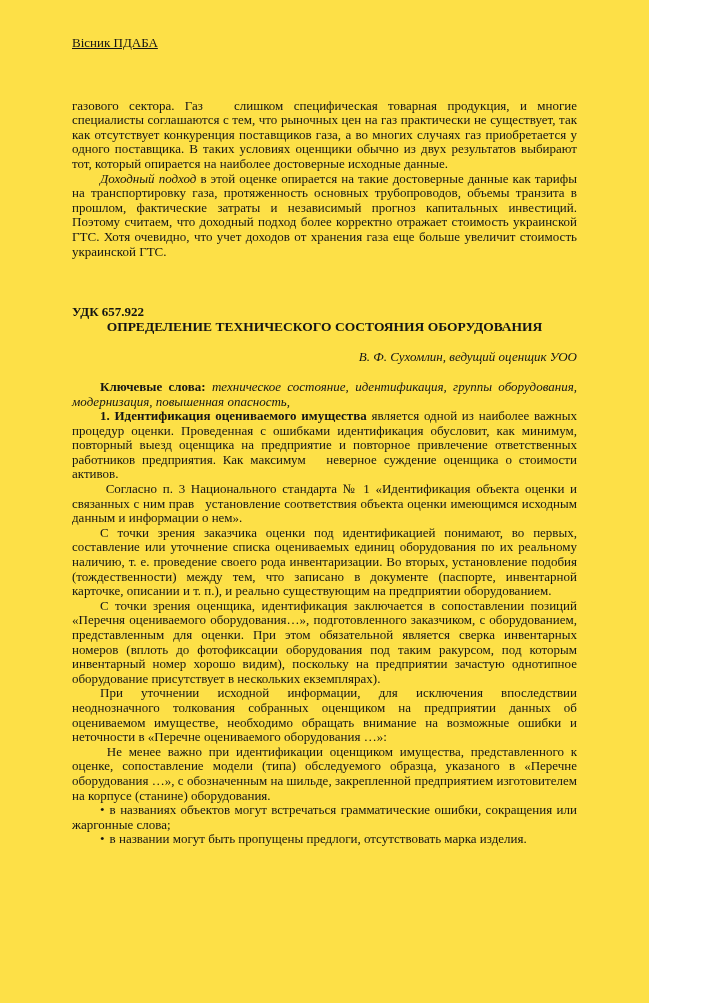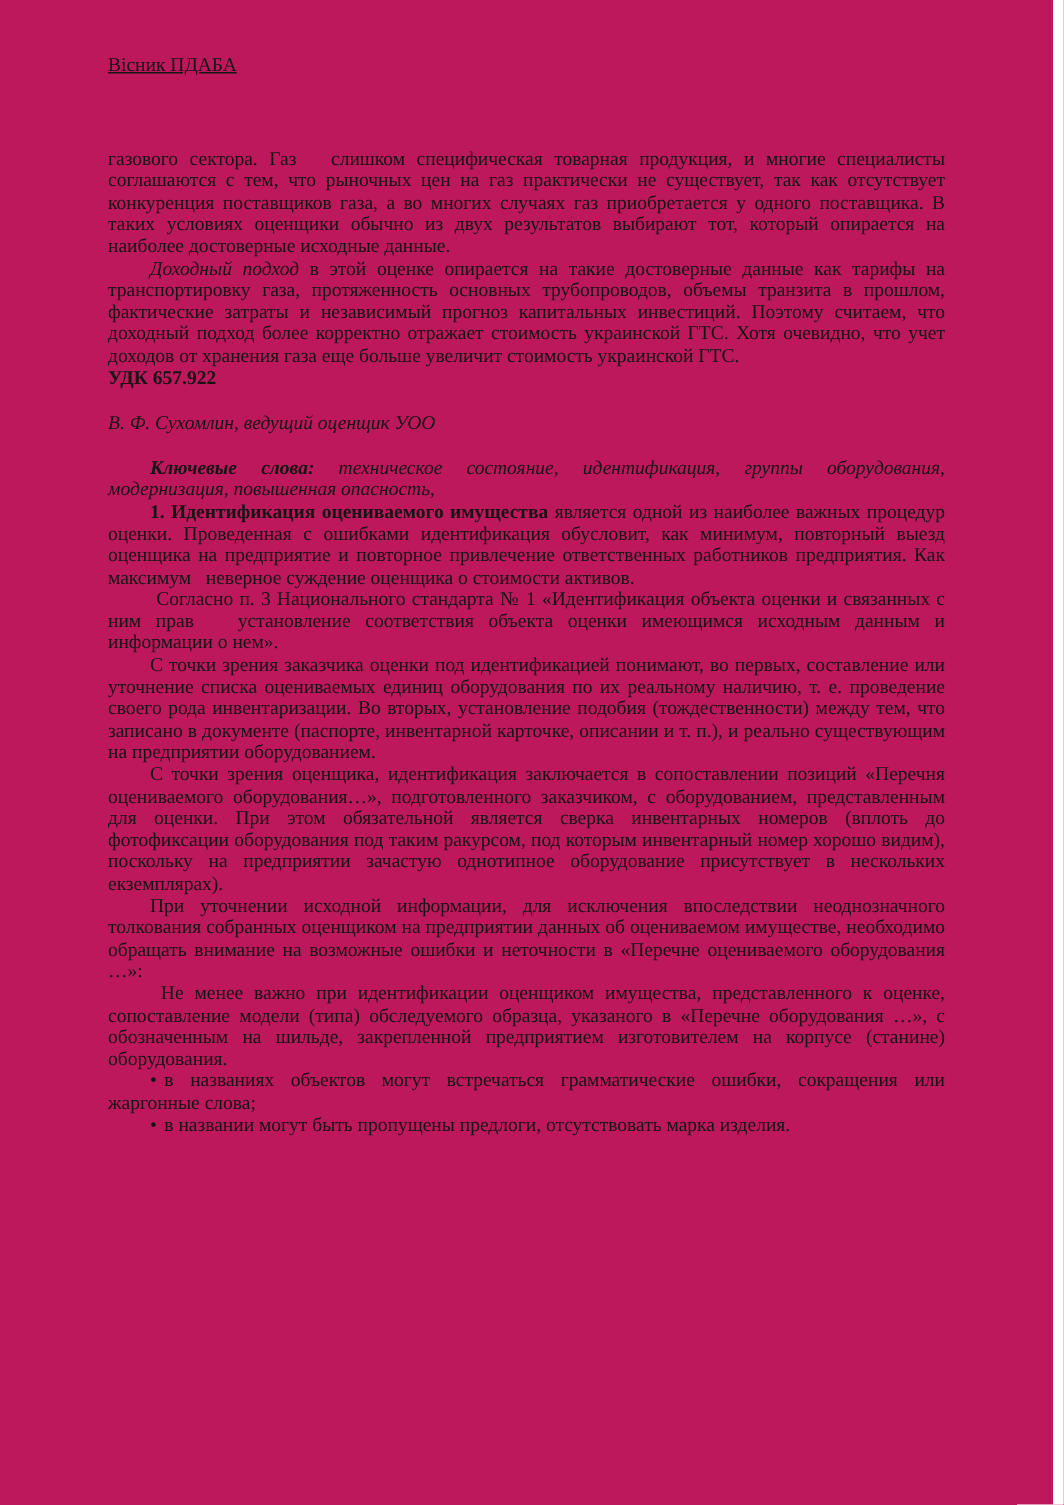--- a/index.html
+++ b/index.html
@@ -1,38 +1,38 @@
 <!DOCTYPE html>
 <html><head>
 <meta charset="utf-8">
 <style>
   html, body { margin: 0; padding: 0; background: #ffffff; }
   .page {
     position: relative;
-    width: 702px;
+    width: 649px;
     height: 1003px;
-    background: #be185d;
+    background: #fde047;
     box-sizing: border-box;
     padding: 36px 72px 0 72px;
     font-family: "Liberation Serif", "DejaVu Serif", serif;
     font-size: 13px;
     line-height: 14.6px;
     color: #141414;
     overflow: hidden;
   }
   p { margin: 0; text-align: justify; text-indent: 28px; }
   .no-indent { text-indent: 0; margin-top: 48px; }
   .journal-header { margin-bottom: 22px; text-align: left; text-indent: 0; }
   .journal-header span { text-decoration: underline; }
-  .udk { font-weight: bold; text-align: left; text-indent: 0; }
+  .udk { margin-top: 46px; font-weight: bold; text-align: left; text-indent: 0; }
   .doc-title { font-weight: bold; text-align: center; text-indent: 0; font-size: 13.5px; }
-  .authors { font-style: italic; text-align: left; text-indent: 0; }
+  .authors { font-style: italic; text-align: right; text-indent: 0; }
   .authors-first { margin-top: 16px; }
   .keywords { margin-top: 15px; }
-  .kw-label { font-weight: bold; font-style: italic; }
+  .kw-label { font-weight: bold; }
   .kw-text { font-style: italic; }
   .lead-italic { font-style: italic; }
   .lead-bold { font-weight: bold; }
   .bullet-marker { padding-right: 5px; }
 </style>
 </head>
 <body>
 
 <div class="page">
 
@@ -40,20 +40,21 @@
     <span>Вісник ПДАБА</span>
   </p>
 
   <div>
     <p class="no-indent">газового сектора. Газ&nbsp;&nbsp; слишком специфическая товарная продукция, и многие специалисты соглашаются с тем, что рыночных цен на газ практически не существует, так как отсутствует конкуренция поставщиков газа, а во многих случаях газ приобретается у одного поставщика. В таких условиях оценщики обычно из двух результатов выбирают тот, который опирается на наиболее достоверные исходные данные.</p>
     <p><span class="lead-italic">Доходный подход</span><span> в этой оценке опирается на такие достоверные данные как тарифы на транспортировку газа, протяженность основных трубопроводов, объемы транзита в прошлом, фактические затраты и независимый прогноз капитальных инвестиций. Поэтому считаем, что доходный подход более корректно отражает стоимость украинской ГТС. Хотя очевидно, что учет доходов от хранения газа еще больше увеличит стоимость украинской ГТС.</span></p>
   </div>
 
   <div>
     <p class="udk">УДК 657.922</p>
+    <p class="doc-title">ОПРЕДЕЛЕНИЕ ТЕХНИЧЕСКОГО СОСТОЯНИЯ ОБОРУДОВАНИЯ</p>
     <p class="authors authors-first">В. Ф. Сухомлин, ведущий оценщик УОО</p>
     <p class="keywords"><span class="kw-label">Ключевые слова:</span><span class="kw-text"> техническое состояние, идентификация, группы оборудования, модернизация, повышенная опасность,</span></p>
   </div>
 
   <div>
     <p><span class="lead-bold">1. Идентификация оцениваемого имущества</span><span> является одной из наиболее важных процедур оценки. Проведенная с ошибками идентификация обусловит, как минимум, повторный выезд оценщика на предприятие и повторное привлечение ответственных работников предприятия. Как максимум&nbsp;&nbsp; неверное суждение оценщика о стоимости активов.</span></p>
     <p>&nbsp;Согласно п. 3 Национального стандарта № 1 «Идентификация объекта оценки и связанных с ним прав&nbsp;&nbsp; установление соответствия объекта оценки имеющимся исходным данным и информации о нем».</p>
     <p>С точки зрения заказчика оценки под идентификацией понимают, во первых, составление или уточнение списка оцениваемых единиц оборудования по их реальному наличию, т. е. проведение своего рода инвентаризации. Во вторых, установление подобия (тождественности) между тем, что записано в документе (паспорте, инвентарной карточке, описании и т. п.), и реально существующим на предприятии оборудованием.</p>
     <p>С точки зрения оценщика, идентификация заключается в сопоставлении позиций «Перечня оцениваемого оборудования…», подготовленного заказчиком, с оборудованием, представленным для оценки. При этом обязательной является сверка инвентарных номеров (вплоть до фотофиксации оборудования под таким ракурсом, под которым инвентарный номер хорошо видим), поскольку на предприятии зачастую однотипное оборудование присутствует в нескольких екземплярах).</p>
     <p>При уточнении исходной информации, для исключения впоследствии неоднозначного толкования собранных оценщиком на предприятии данных об оцениваемом имуществе, необходимо обращать внимание на возможные ошибки и неточности в «Перечне оцениваемого оборудования …»:</p>

